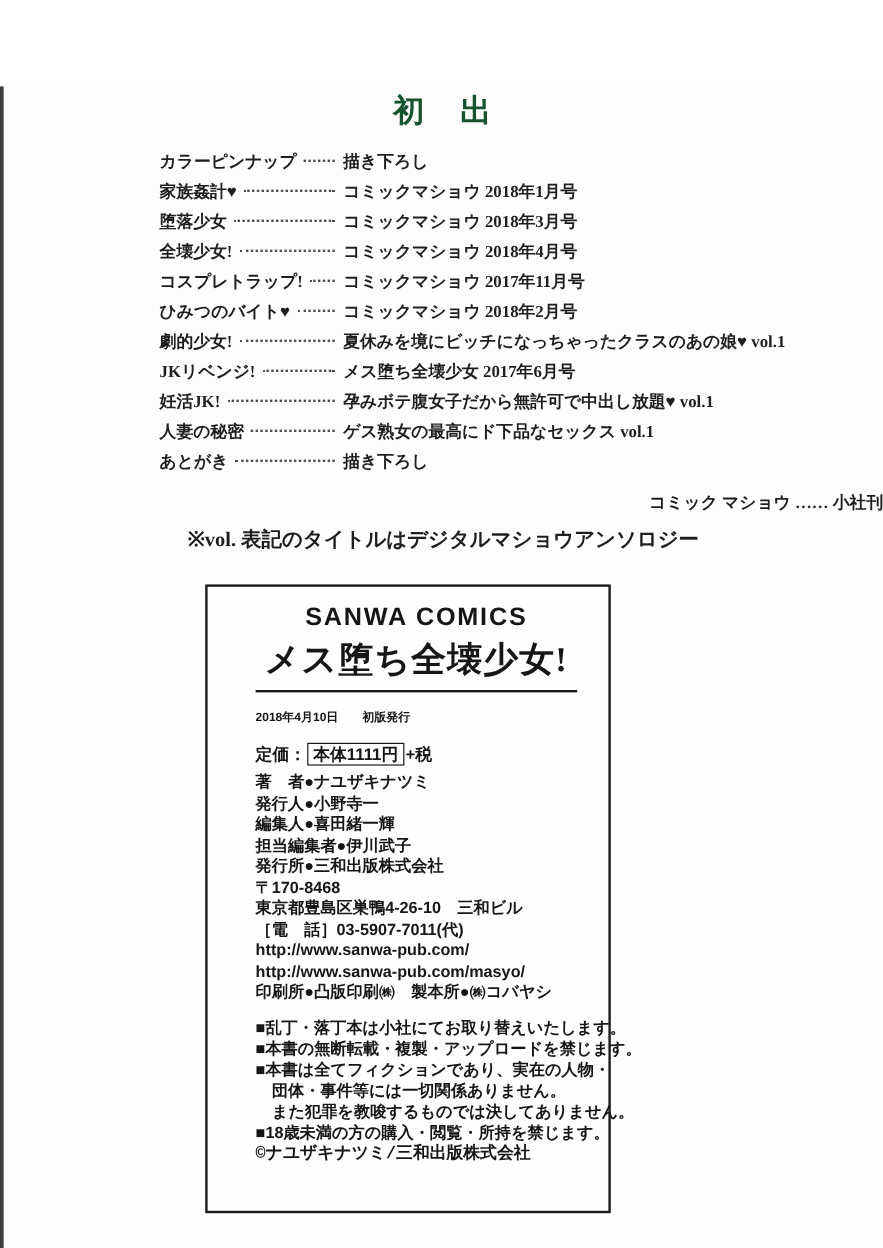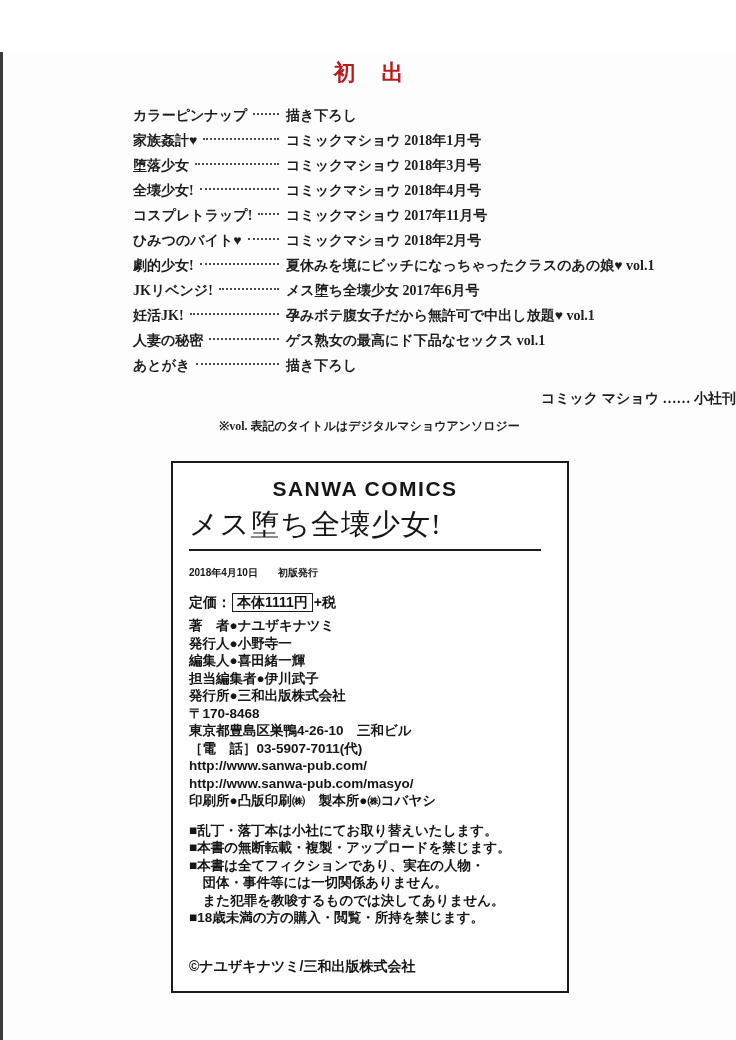--- a/index.html
+++ b/index.html
@@ -13,27 +13,27 @@
   .page {
     position: relative;
     width: 736px;
     height: 1040px;
     background: #fdfdfd;
     border-left: 3px solid #3a3a3a;
   }
 
   
   .shoshutsu-title {
-    margin-top: 52px;
-    text-align: center;
-    font-size: 22px;
+    margin-top: 72px;
+    text-align: center;
+    font-size: 26px;
     font-weight: 600;
     letter-spacing: 2px;
     line-height: 42px;
-    color: #b91c1c;
+    color: #14532d;
   }
   .pub-list {
     margin: 14px 40px 0 130px;
     font-size: 14px;
     font-weight: 600;
   }
   .pub-row {
     display: flex;
     align-items: flex-end;
     margin-bottom: 10px;
@@ -60,48 +60,49 @@
   .note-publisher {
     margin-top: 17px;
     text-align: right;
     font-size: 14px;
     font-weight: 600;
     white-space: nowrap;
   }
   .note-vol {
     margin-top: 9px;
     text-align: center;
-    font-size: 12px;
+    font-size: 17px;
     font-weight: 600;
     white-space: nowrap;
     font-family: Liberation Serif, serif;
   }
 
   
   .colophon-box {
     margin: 26px 0 0 168px;
-    width: 398px;
+    width: 338px;
     min-height: 524px;
     border: 2.5px solid #1b1b1b;
     background: #fefefe;
-    padding: 13px 26px 16px 16px;
+    padding: 13px 26px 16px 40px;
     font-family: "Liberation Sans", "DejaVu Sans", sans-serif;
     font-weight: 700;
     color: #161616;
   }
   .brand {
     text-align: center;
     font-size: 21px;
     letter-spacing: 1.5px;
     line-height: 26px;
   }
   .book-title {
     margin-top: 3px;
+    text-align: center;
     font-family: "Liberation Serif", "DejaVu Serif", serif;
-    font-weight: 400;
+    font-weight: 700;
     font-size: 29px;
     line-height: 38px;
     letter-spacing: 1px;
   }
   .title-rule {
     margin-top: 6px;
     border-top: 2.5px solid #1b1b1b;
     height: 0;
   }
   .edition {
@@ -130,24 +131,25 @@
     white-space: nowrap;
   }
   .address-block { }
   .notices { margin-top: 12px; }
   .notice-line {
     font-size: 13.5px;
     line-height: 17.6px;
     white-space: nowrap;
   }
   .copyright-line {
-    margin-top: 30px;
+    margin-top: 0;
     font-size: 14px;
     line-height: 18px;
     white-space: nowrap;
+    font-family: Liberation Mono, monospace;
   }
 </style>
 </head>
 <body>
 
 <div class="page">
 
   <h1 class="shoshutsu-title">初　出</h1>
 
   <div class="pub-list">

